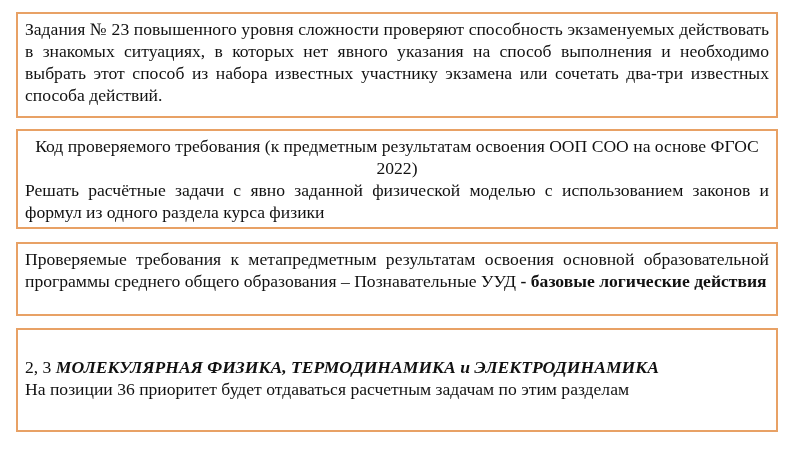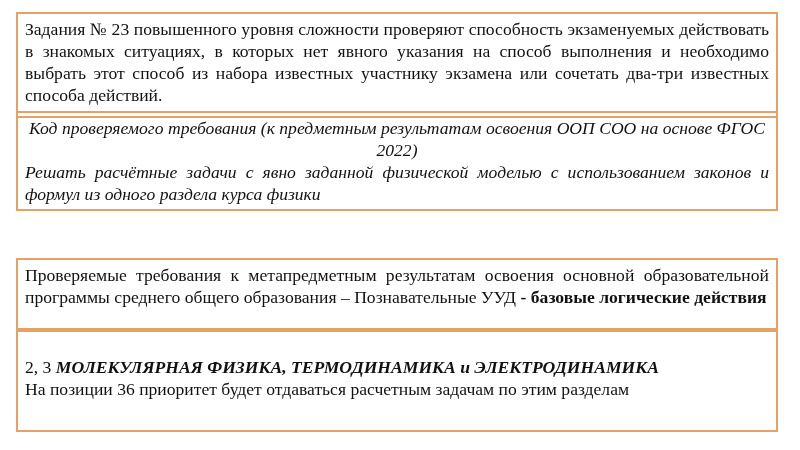--- a/index.html
+++ b/index.html
@@ -9,22 +9,22 @@
   }
   .box {
     position:absolute; left:16px; width:762px;
     border:2px solid #E8A165; box-sizing:border-box;
     padding:4px 7px 14px 7px;
     font-size:17.6px; line-height:22px;
   }
   .just { text-align:justify; text-align-last:left; }
   .center { text-align:center; }
   #box1 { top:12px; height:106px; }
-  #box2 { top:111px; height:100px;font-style:italic; }
-  #box3 { top:242px; height:74px;margin-top:16px; }
+  #box2 { top:129px; height:100px; }
+  #box3 { top:242px; height:74px; }
   #box4 { top:328px; height:104px; }
   .bold { font-weight:bold; }
   .bi { font-weight:bold; font-style:italic; }
   .blank { height:22px; }
 </style>
 </head>
 <body>
 
 <div id="box1" class="box just">
   <span>Задания № 23 повышенного уровня сложности проверяют способность экзаменуемых действовать в знакомых ситуациях, в которых нет явного указания на способ выполнения и необходимо выбрать этот способ из набора известных участнику экзамена или сочетать два-три известных способа действий.</span>

